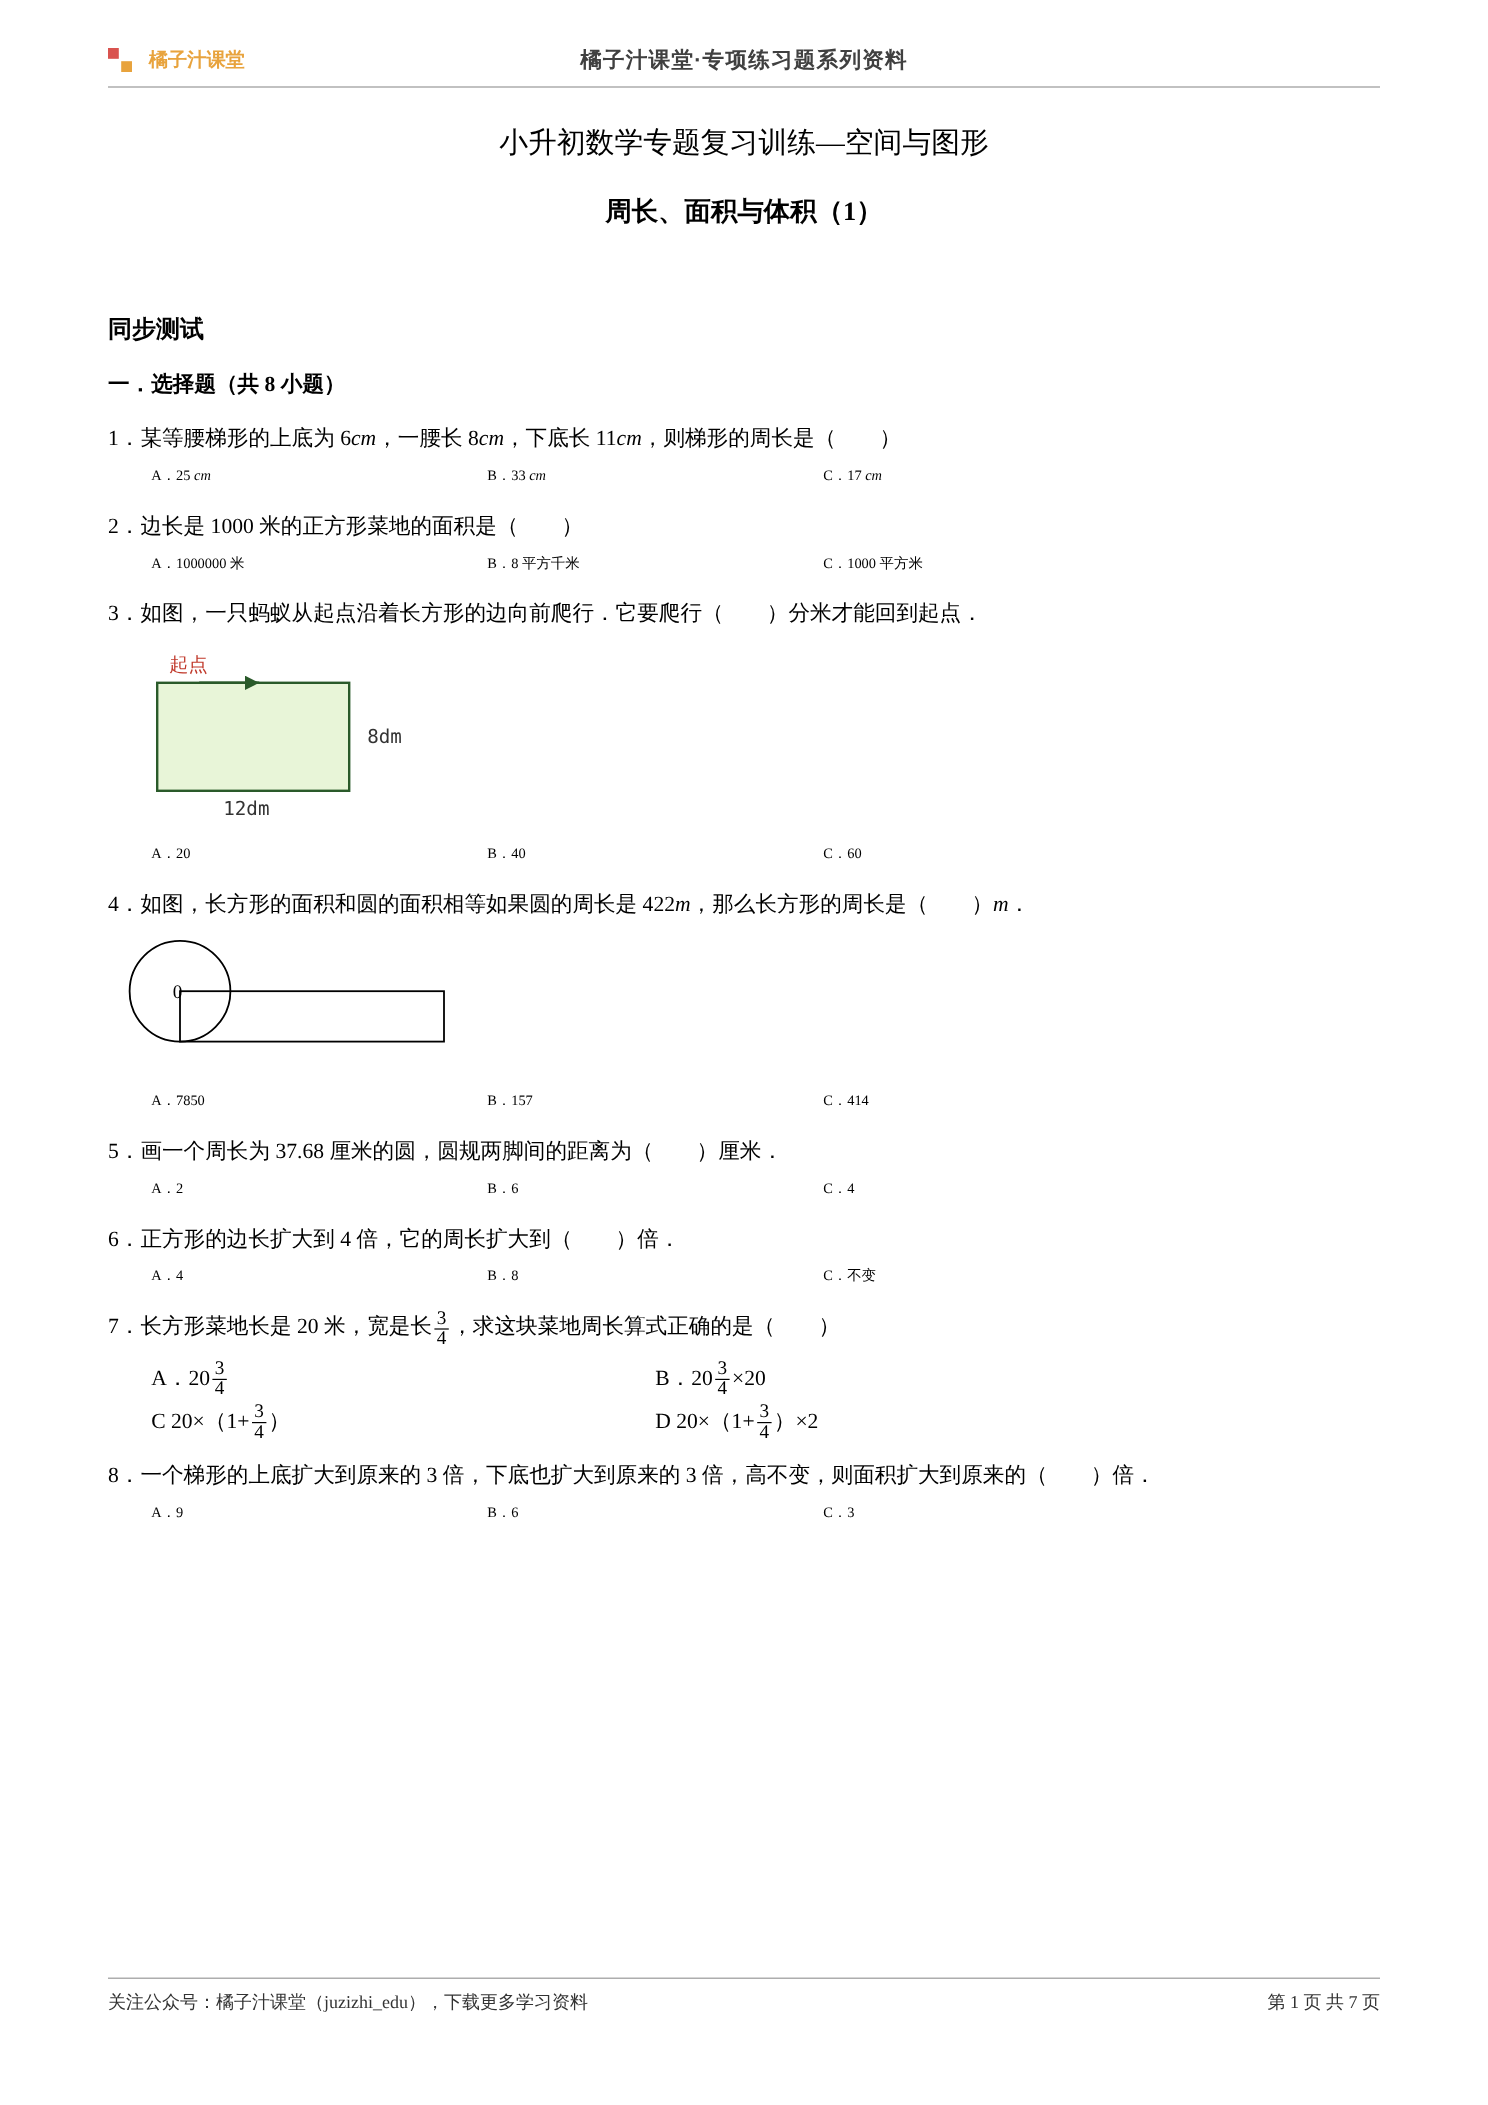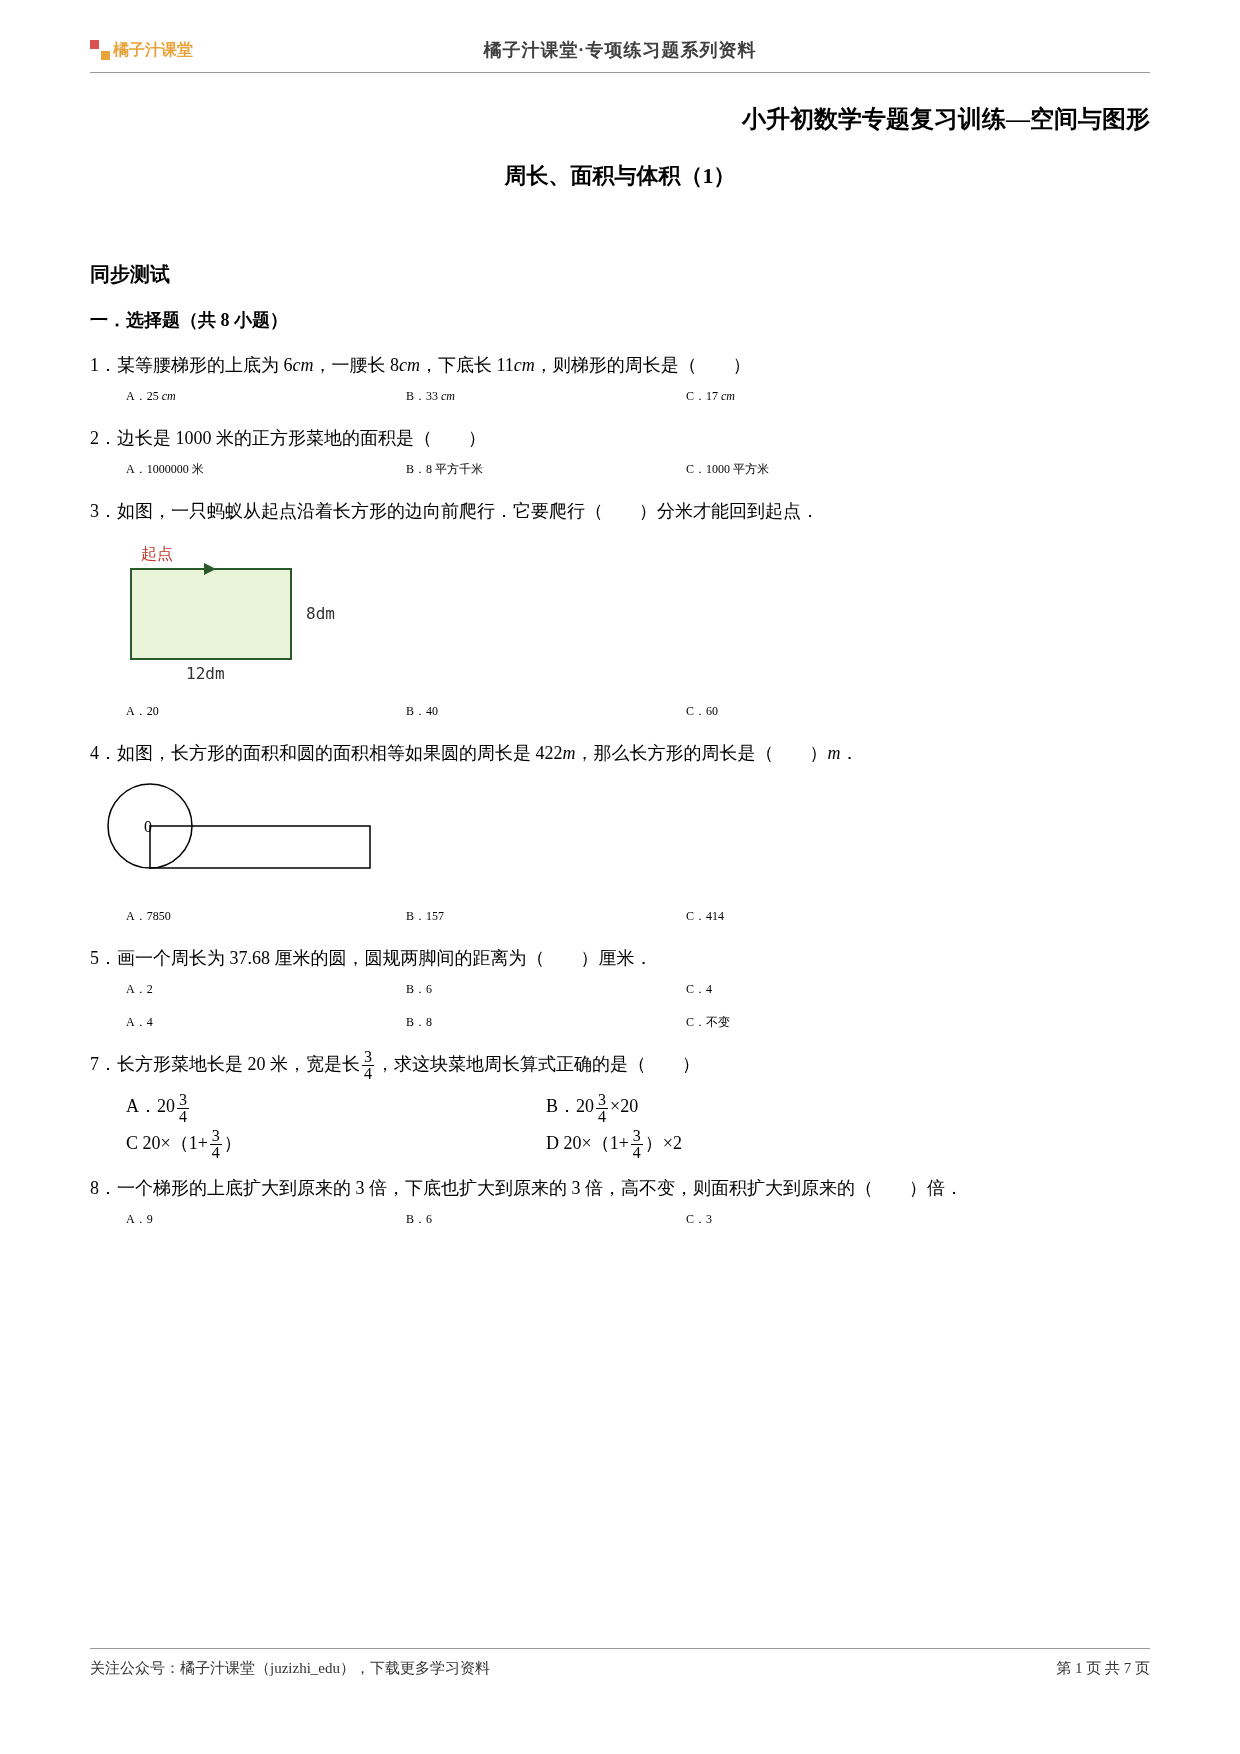--- a/index.html
+++ b/index.html
@@ -20,21 +20,21 @@
       justify-content: center;
       position: relative;
       height: 40px;
       margin-bottom: 2px;
     }
     .logo-block {
       position: absolute;
       left: 0;
       display: flex;
       align-items: center;
-      gap: 3px;
+      gap: 14px;
     }
     .logo-icon {
       width: 20px;
       height: 20px;
       position: relative;
     }
     .logo-icon .red { position:absolute; top:0; left:0; width:9px; height:9px; background:#d9534f; }
     .logo-icon .orange { position:absolute; bottom:0; right:0; width:9px; height:9px; background:#e8a33d; }
     .logo-text {
       color: #e8a33d;
@@ -44,23 +44,23 @@
     }
     .header-center {
       color: #404040;
       font-size: 18px;
       font-weight: bold;
       font-family: "Microsoft YaHei","SimHei",sans-serif;
       letter-spacing: 1px;
     }
     .hr-top { border: none; border-top: 1.5px solid #999; margin-bottom: 30px; }
     .title-main {
-      text-align: right;
+      text-align: center;
       font-size: 24px;
-      font-weight: bold;
+      font-weight: normal;
       font-family: "SimSun","宋体",serif;
       margin-bottom: 26px;
     }
     .title-sub {
       text-align: center;
       font-size: 22px;
       font-weight: bold;
       font-family: "SimSun","宋体",serif;
       margin-bottom: 70px;
     }
@@ -194,20 +194,21 @@
     <div class="opt">C．414</div>
   </div>
 
   <div class="q">5．画一个周长为 37.68 厘米的圆，圆规两脚间的距离为（　　）厘米．</div>
   <div class="opts">
     <div class="opt">A．2</div>
     <div class="opt">B．6</div>
     <div class="opt">C．4</div>
   </div>
 
+  <div class="q">6．正方形的边长扩大到 4 倍，它的周长扩大到（　　）倍．</div>
   <div class="opts">
     <div class="opt">A．4</div>
     <div class="opt">B．8</div>
     <div class="opt">C．不变</div>
   </div>
 
   <div class="q">
     <span>7．长方形菜地长是 20 米，宽是长</span><span class="frac"><span class="n">3</span><span class="d">4</span></span><span>，求这块菜地周长算式正确的是（　　）</span>
   </div>
   <div class="opts-two">

